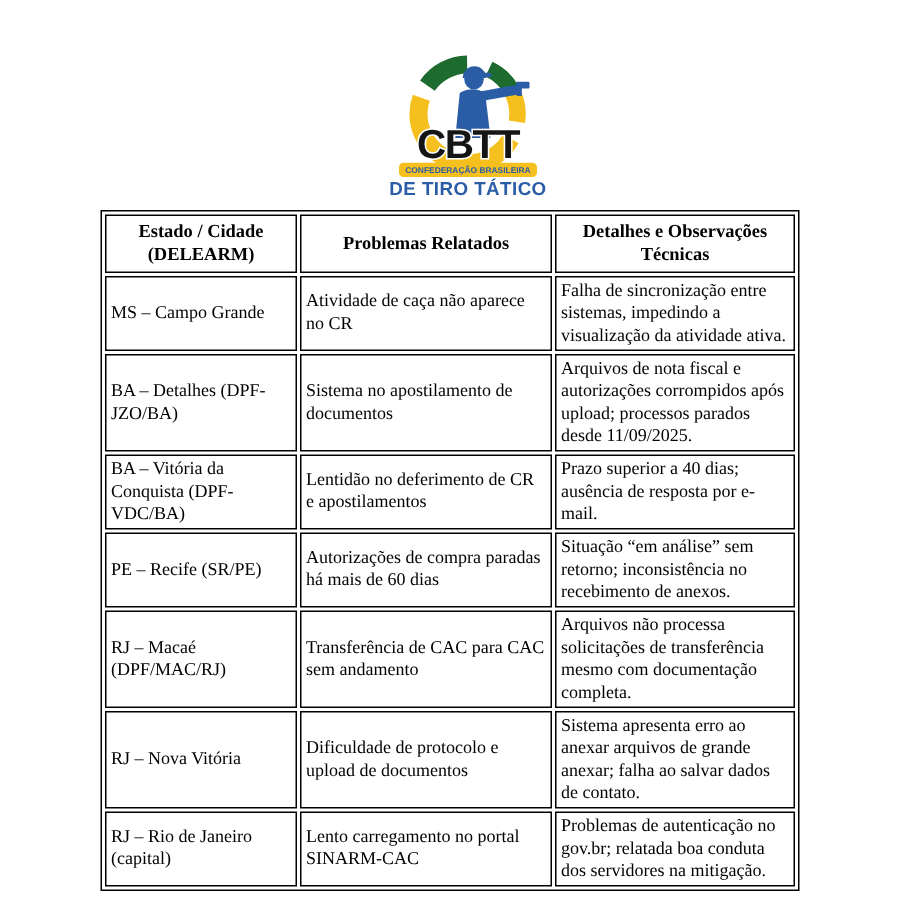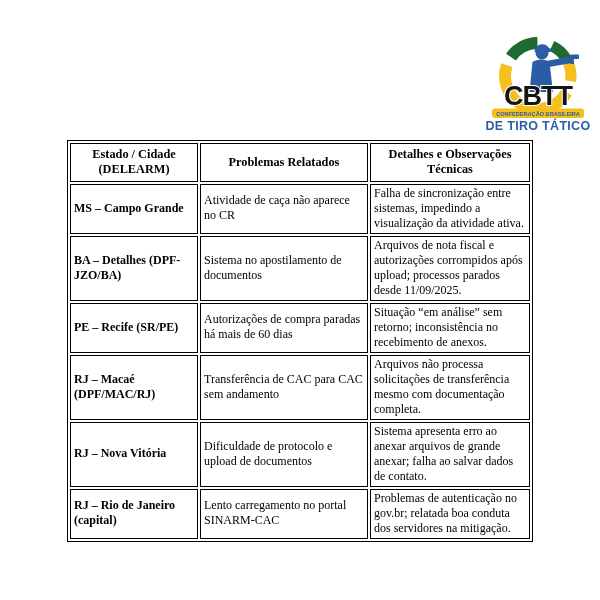--- a/index.html
+++ b/index.html
@@ -8,21 +8,21 @@
     width: 600px;
     height: 600px;
     overflow: hidden;
     background: #ffffff;
     font-family: "Liberation Serif", serif;
     color: #000000;
   }
   .logo-wrap {
     padding-top: 32px;
     display: flex;
-    justify-content: flex-end;
+    justify-content: center;
   }
   .logo-wrap svg { display: block; margin-left: 24px; }
   .logo-acronym-text {
     font-family: "Liberation Sans", sans-serif;
     font-weight: bold;
     letter-spacing: -1px;
     paint-order: stroke fill;
     stroke: #ffffff;
     stroke-width: 2px;
   }
@@ -47,21 +47,21 @@
     vertical-align: middle;
     text-align: left;
     overflow: hidden;
   }
   .tbl th {
     font-size: 12.3px;
     font-weight: bold;
     text-align: center;
     padding: 3px 2px;
   }
-  .col-estado { font-weight: bold; }
+  .col-estado { font-weight: normal; }
 </style>
 </head>
 <body>
 
 <div class="page">
 
   <div class="logo-wrap">
     <svg width="124" height="104" viewBox="0 0 124 104">
       <g>
         <circle cx="62" cy="44" r="33" fill="none" stroke-width="12" pathLength="100" stroke-dasharray="15 100" transform="rotate(215 62 44)" style="stroke: rgb(29, 107, 46);"></circle>
@@ -105,20 +105,25 @@
           <td class="col-estado">MS – Campo Grande</td>
           <td>Atividade de caça não aparece no CR</td>
           <td>Falha de sincronização entre sistemas, impedindo a visualização da atividade ativa.</td>
         </tr>
         <tr>
           <td class="col-estado">BA – Detalhes (DPF-JZO/BA)</td>
           <td>Sistema no apostilamento de documentos</td>
           <td>Arquivos de nota fiscal e autorizações corrompidos após upload; processos parados desde 11/09/2025.</td>
         </tr>
         <tr>
+          <td class="col-estado">BA – Vitória da Conquista (DPF-VDC/BA)</td>
+          <td>Lentidão no deferimento de CR e apostilamentos</td>
+          <td>Prazo superior a 40 dias; ausência de resposta por e-mail.</td>
+        </tr>
+        <tr>
           <td class="col-estado">PE – Recife (SR/PE)</td>
           <td>Autorizações de compra paradas há mais de 60 dias</td>
           <td>Situação “em análise” sem retorno; inconsistência no recebimento de anexos.</td>
         </tr>
         <tr>
           <td class="col-estado">RJ – Macaé (DPF/MAC/RJ)</td>
           <td>Transferência de CAC para CAC sem andamento</td>
           <td>Arquivos não processa solicitações de transferência mesmo com documentação completa.</td>
         </tr>
         <tr>

